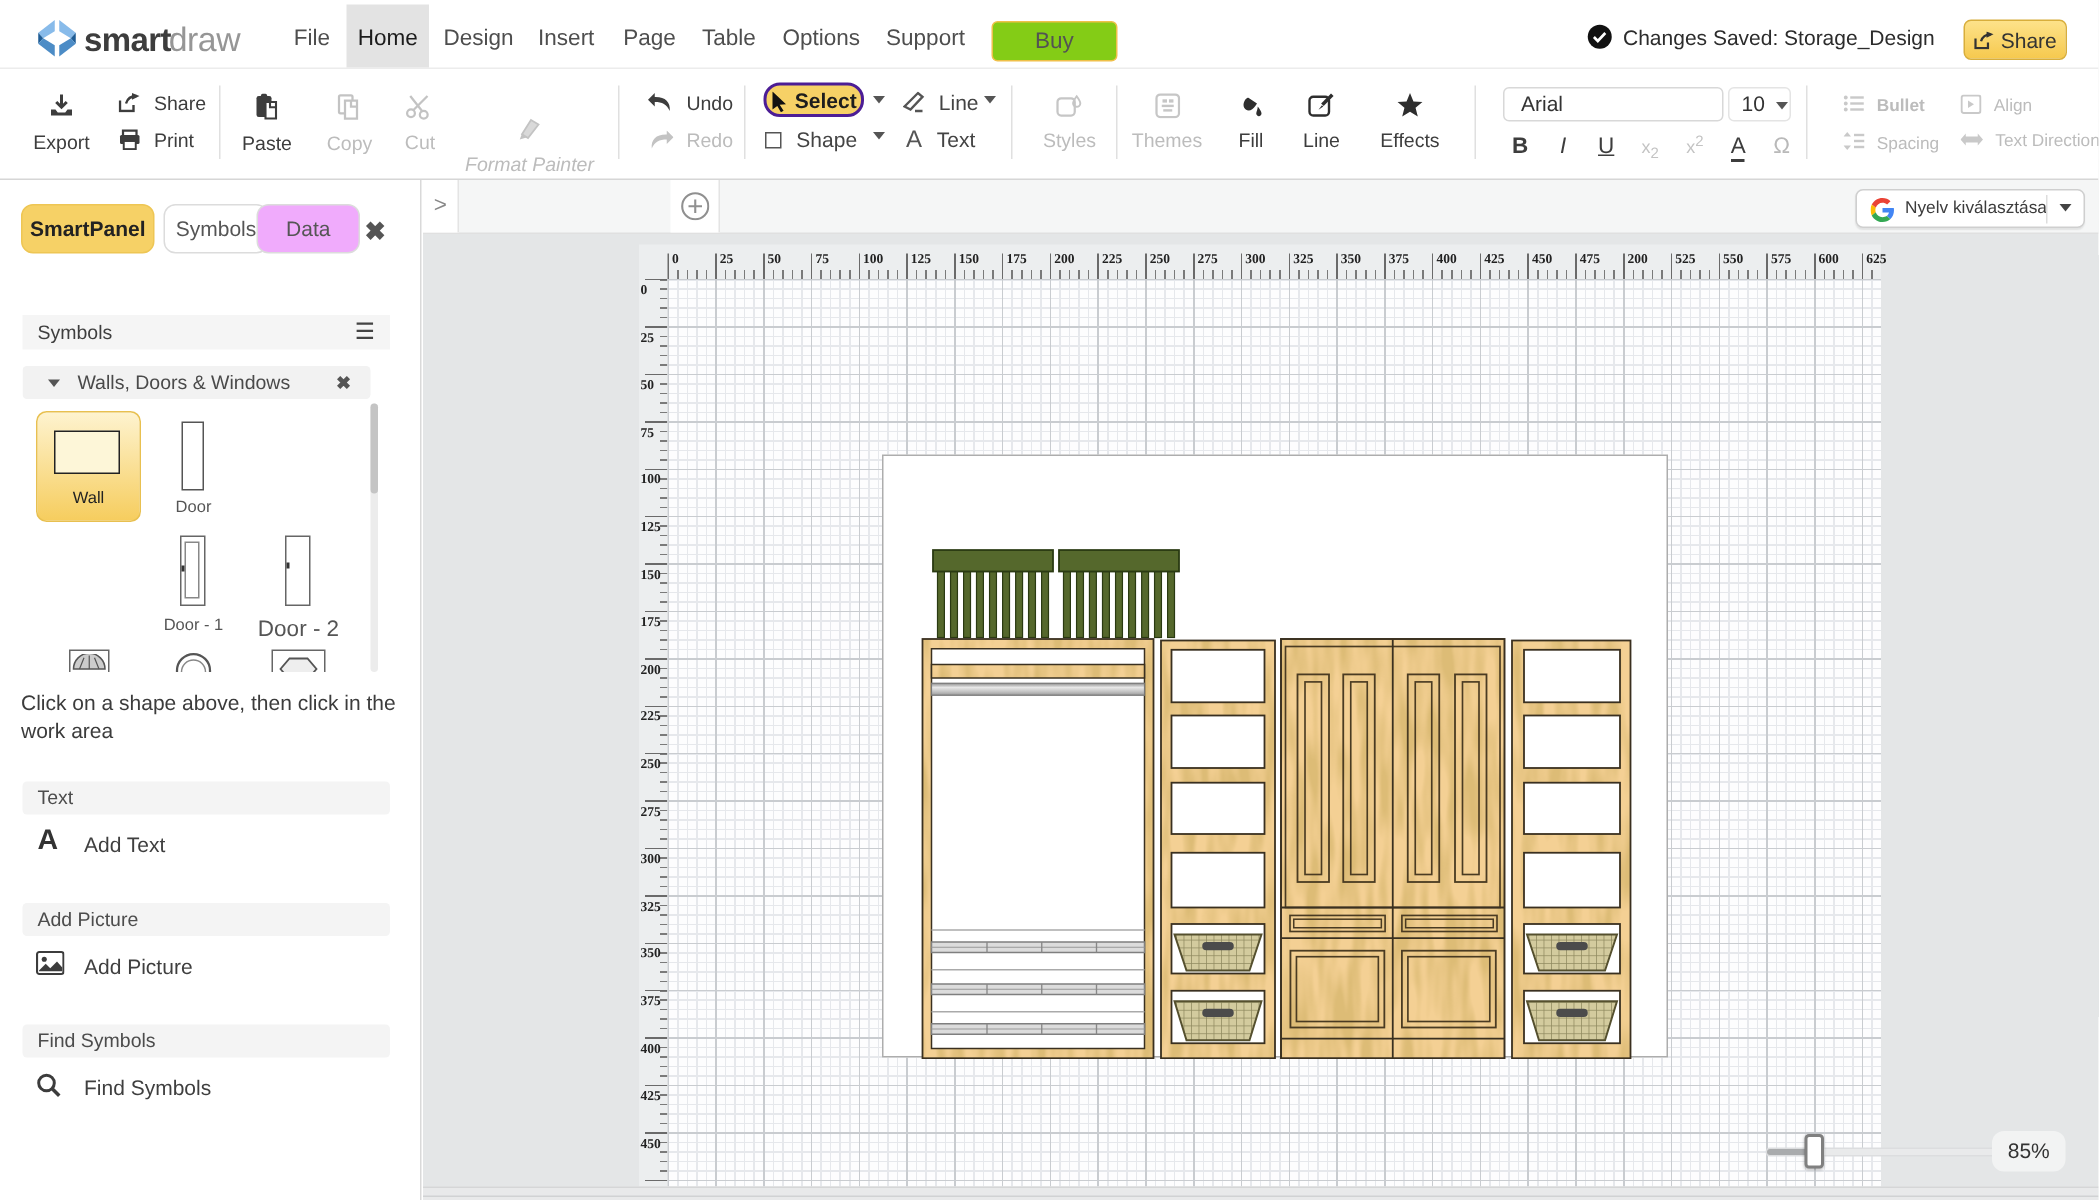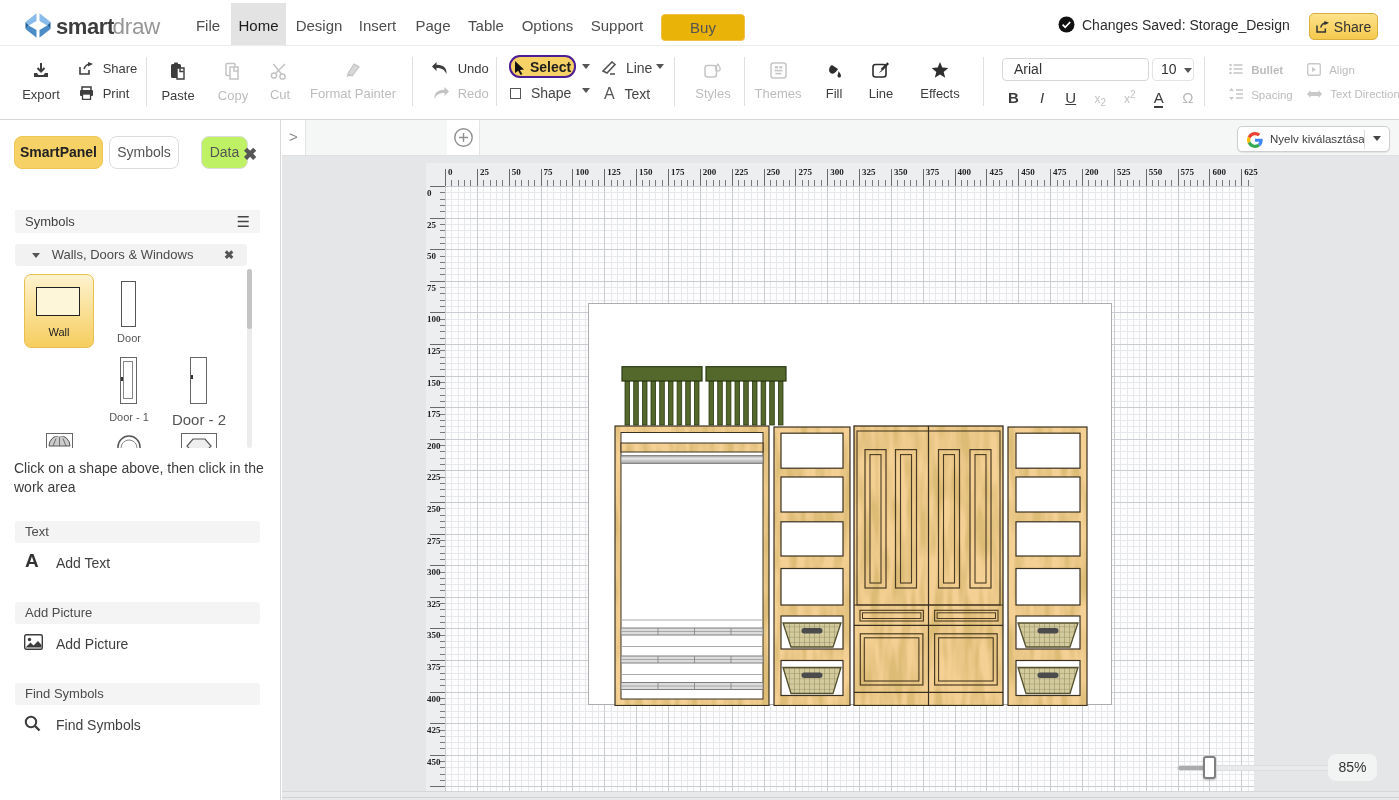--- a/index.html
+++ b/index.html
@@ -4,39 +4,39 @@
 <style>
 * { margin:0; padding:0; box-sizing:border-box; }
 html,body { width:1399px; height:800px; overflow:hidden; font-family:"Liberation Sans",sans-serif; background:#fff; }
 #app { position:relative; width:1399px; height:800px; }
 
 
 #menubar { position:absolute; left:0; top:0; width:1399px; height:46px; background:#fff; border-bottom:1px solid #ececec; }
 #logo { position:absolute; left:24px; top:12px; width:140px; height:28px; }
 .menu-item { position:absolute; top:3px; height:42px; line-height:45px; font-size:15px; color:#4e4e4e; text-align:center; }
 #mi-home { background:#e3e3e3; color:#1c1c1c; }
-#buy-btn { position:absolute; left:661px; top:14px; width:84px; height:27px; background:#eab308; border:1px solid #efc04a; border-radius:4px; color:#535353; font-size:15px; text-align:center; line-height:25px; }
+#buy-btn { position:absolute; left:661px; top:14px; width:84px; height:27px; background:#84cc16; border:1px solid #efc04a; border-radius:4px; color:#535353; font-size:15px; text-align:center; line-height:25px; }
 #saved { position:absolute; left:1058px; top:16px; font-size:14px; color:#2c2c2c; }
 #share-btn { position:absolute; left:1309px; top:13px; width:69px; height:27px; background:linear-gradient(#fde28a,#f6c94e); border:1px solid #d8ae3c; border-radius:5px; font-size:14px; color:#333; text-align:center; line-height:26px; }
 
 
 #toolbar { position:absolute; left:0; top:52px; width:1399px; height:68px; background:#fff; border-bottom:1px solid #d6d6d6; }
 .tb-divider { position:absolute; top:5px; height:49px; width:1px; background:#e0e0e0; }
 .tb { position:absolute; font-size:13px; color:#3d3d3d; white-space:nowrap; }
 .tb.dis { color:#bcbcbc; }
 .tb-big { text-align:center; }
 .caret { display:inline-block; width:0; height:0; border-left:4px solid transparent; border-right:4px solid transparent; border-top:5px solid #555; vertical-align:middle; }
 #sel-btn { position:absolute; left:509px; top:3px; width:67px; height:23px; background:#f6d166; border:2px solid #4c1d95; border-radius:11px; font-size:14px; font-weight:bold; color:#1d1d1d; text-align:center; line-height:21px; }
 
 
 #lpanel { position:absolute; left:0; top:120px; width:281px; height:680px; background:#fff; border-right:1px solid #d9d9d9; }
 .ptab { position:absolute; top:16px; height:33px; border-radius:8px; font-size:14px; text-align:center; }
 #ptab1 { left:14px; width:89px; background:#f6d166; border:1px solid #eec654; color:#222; font-weight:bold; line-height:31px; }
 #ptab2 { left:109px; width:70px; background:#fff; border:1px solid #dcdcdc; color:#555; line-height:31px; }
-#ptab3 { left:201px; width:47px; background:#bef264; border:1px solid #dcdcdc; color:#555; line-height:31px; }
+#ptab3 { left:171px; width:69px; background:#f0abfc; border:1px solid #dcdcdc; color:#555; line-height:31px; }
 .sechead { position:absolute; left:15px; width:245px; height:22px; background:#f4f4f4; border-radius:3px; font-size:13px; color:#4c4c4c; line-height:22px; padding-left:10px; }
 .pitem { position:absolute; left:56px; font-size:14px; color:#3f3f3f; }
 </style>
 </head>
 <body>
 <div id="app">
 
   <div id="menubar">
     <svg id="logo" viewBox="0 0 140 28">
       <g transform="translate(1,1)">
@@ -122,21 +122,21 @@
       <svg width="20" height="18" viewBox="0 0 20 18">
           <g stroke="#c3c3c3" stroke-width="1.5" fill="none">
             <circle cx="4" cy="13.5" r="2.6"></circle>
             <circle cx="12.5" cy="14.5" r="2.6"></circle>
             <path d="M5.5 11.5L15 2M11.5 12.2L3.5 2"></path>
           </g>
         </svg>
       <div style="margin-top:4px;">Cut</div>
     </div>
 
-    <div class="tb tb-big dis" style="left:305px;top:10px;width:96px;">
+    <div class="tb tb-big dis" style="left:305px;top:26px;width:96px;font-style:italic;">
       <svg width="18" height="17" viewBox="0 0 18 17">
           <path d="M10 2l5 3-7 9-4-2.5z" fill="#d9d9d9" stroke="#c3c3c3" stroke-width="1.2"></path>
           <path d="M4 11l-1.5 4L7 13.6" fill="#c3c3c3"></path>
         </svg>
       <div style="margin-top:4px;">Format Painter</div>
     </div>
     <div class="tb-divider" style="left:412px;"></div>
 
     <div class="tb" style="left:432px;top:9px;">
       <svg width="17" height="13" viewBox="0 0 17 13" style="vertical-align:-2px;">

